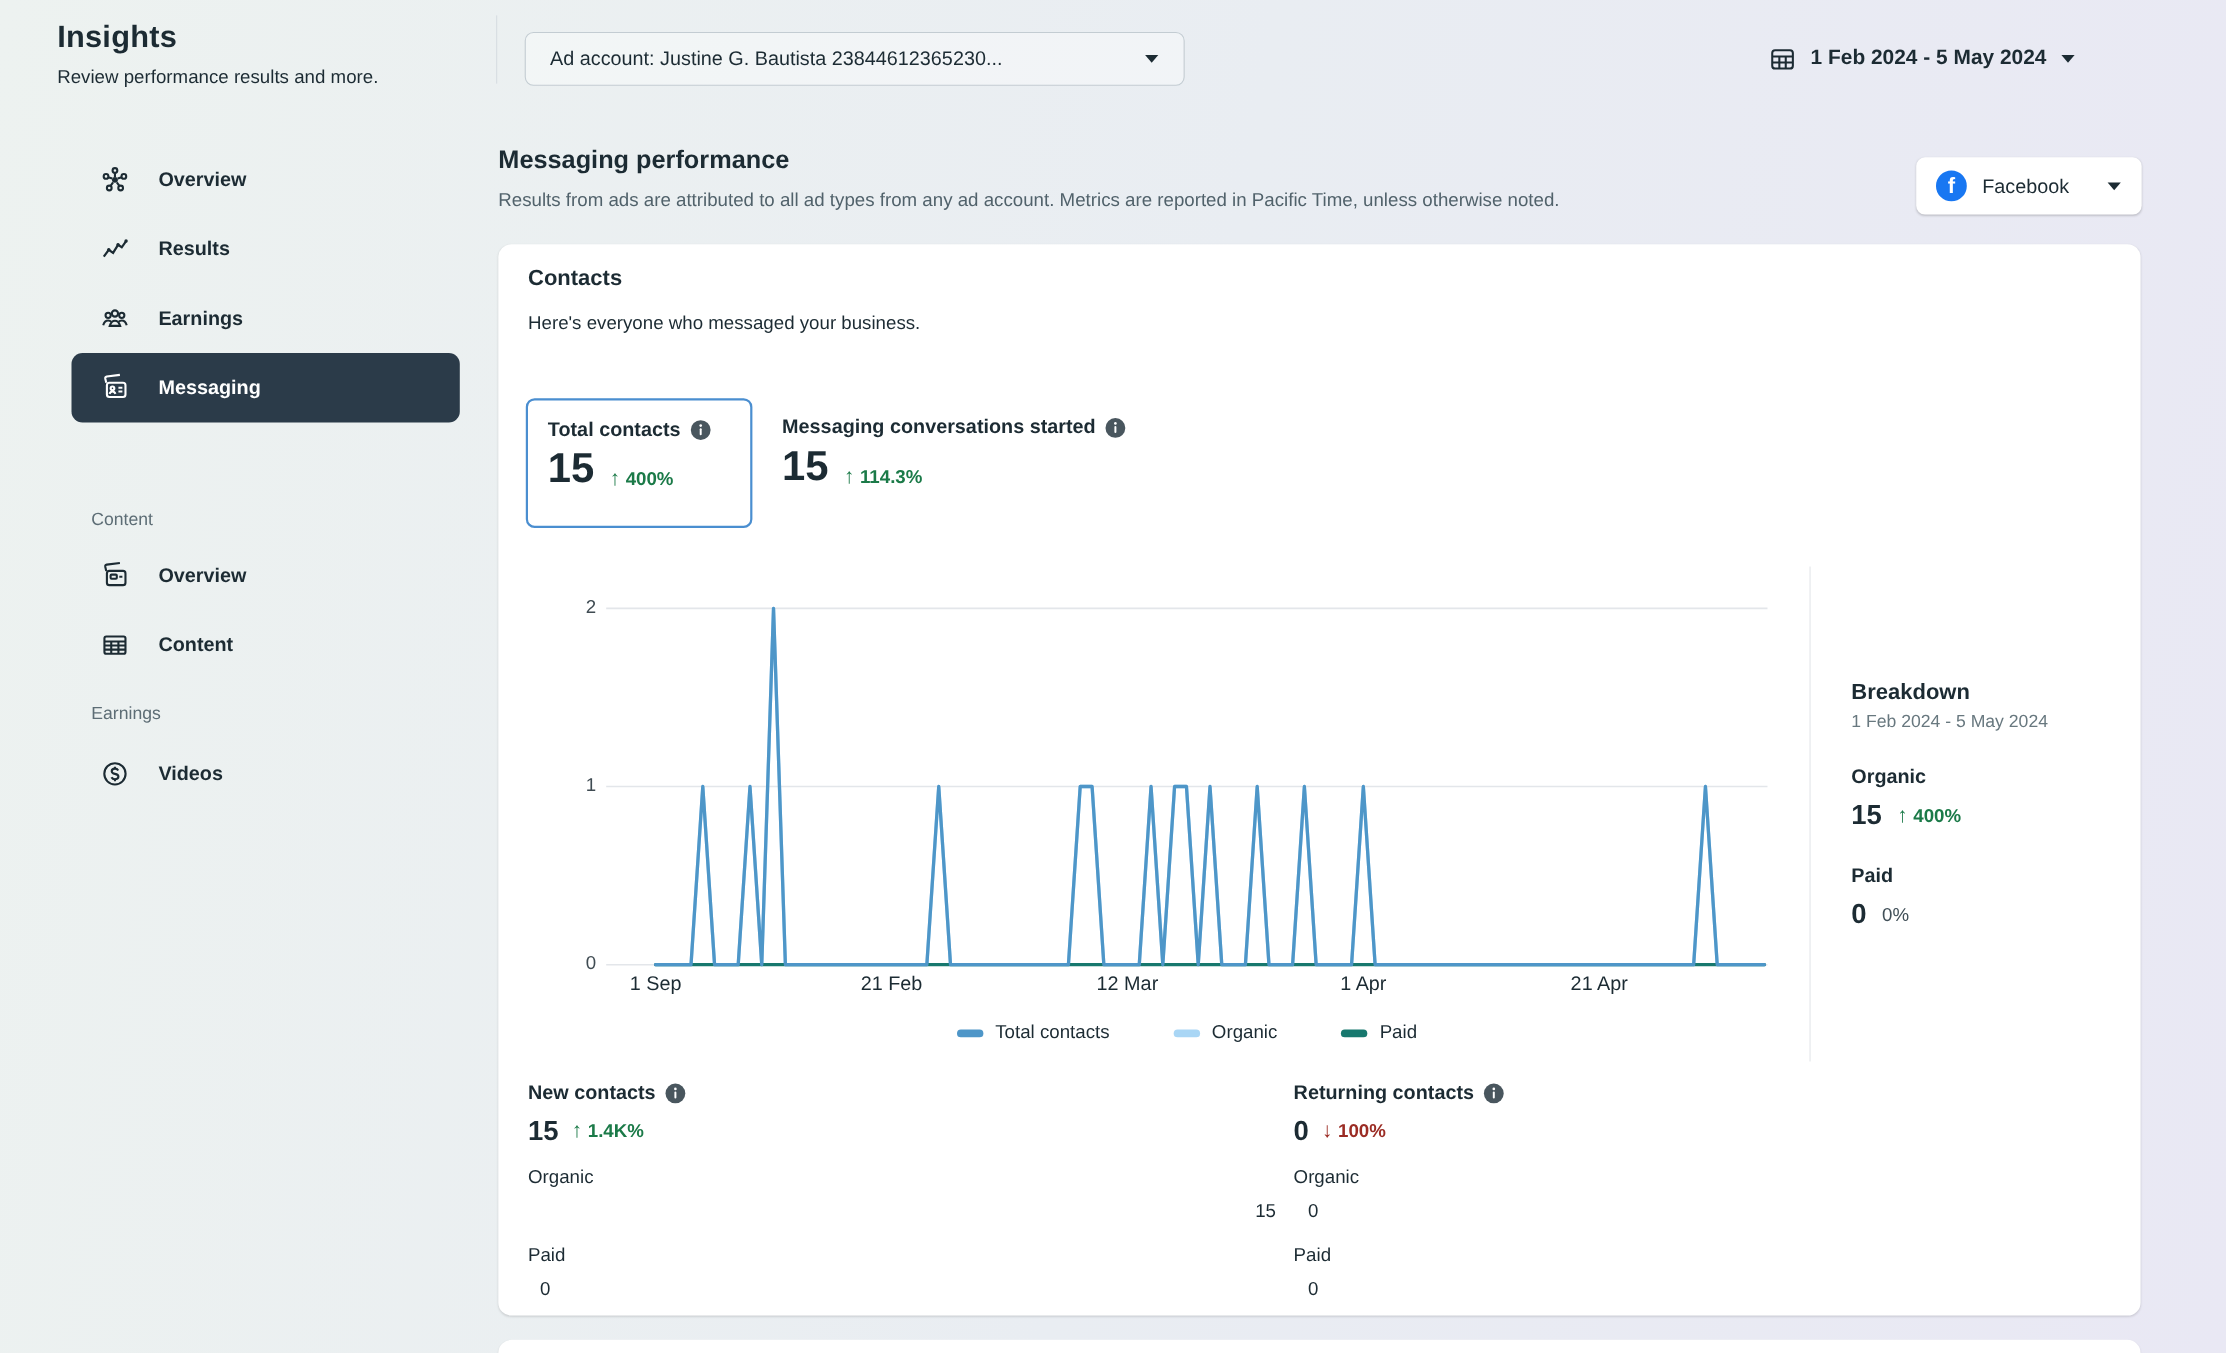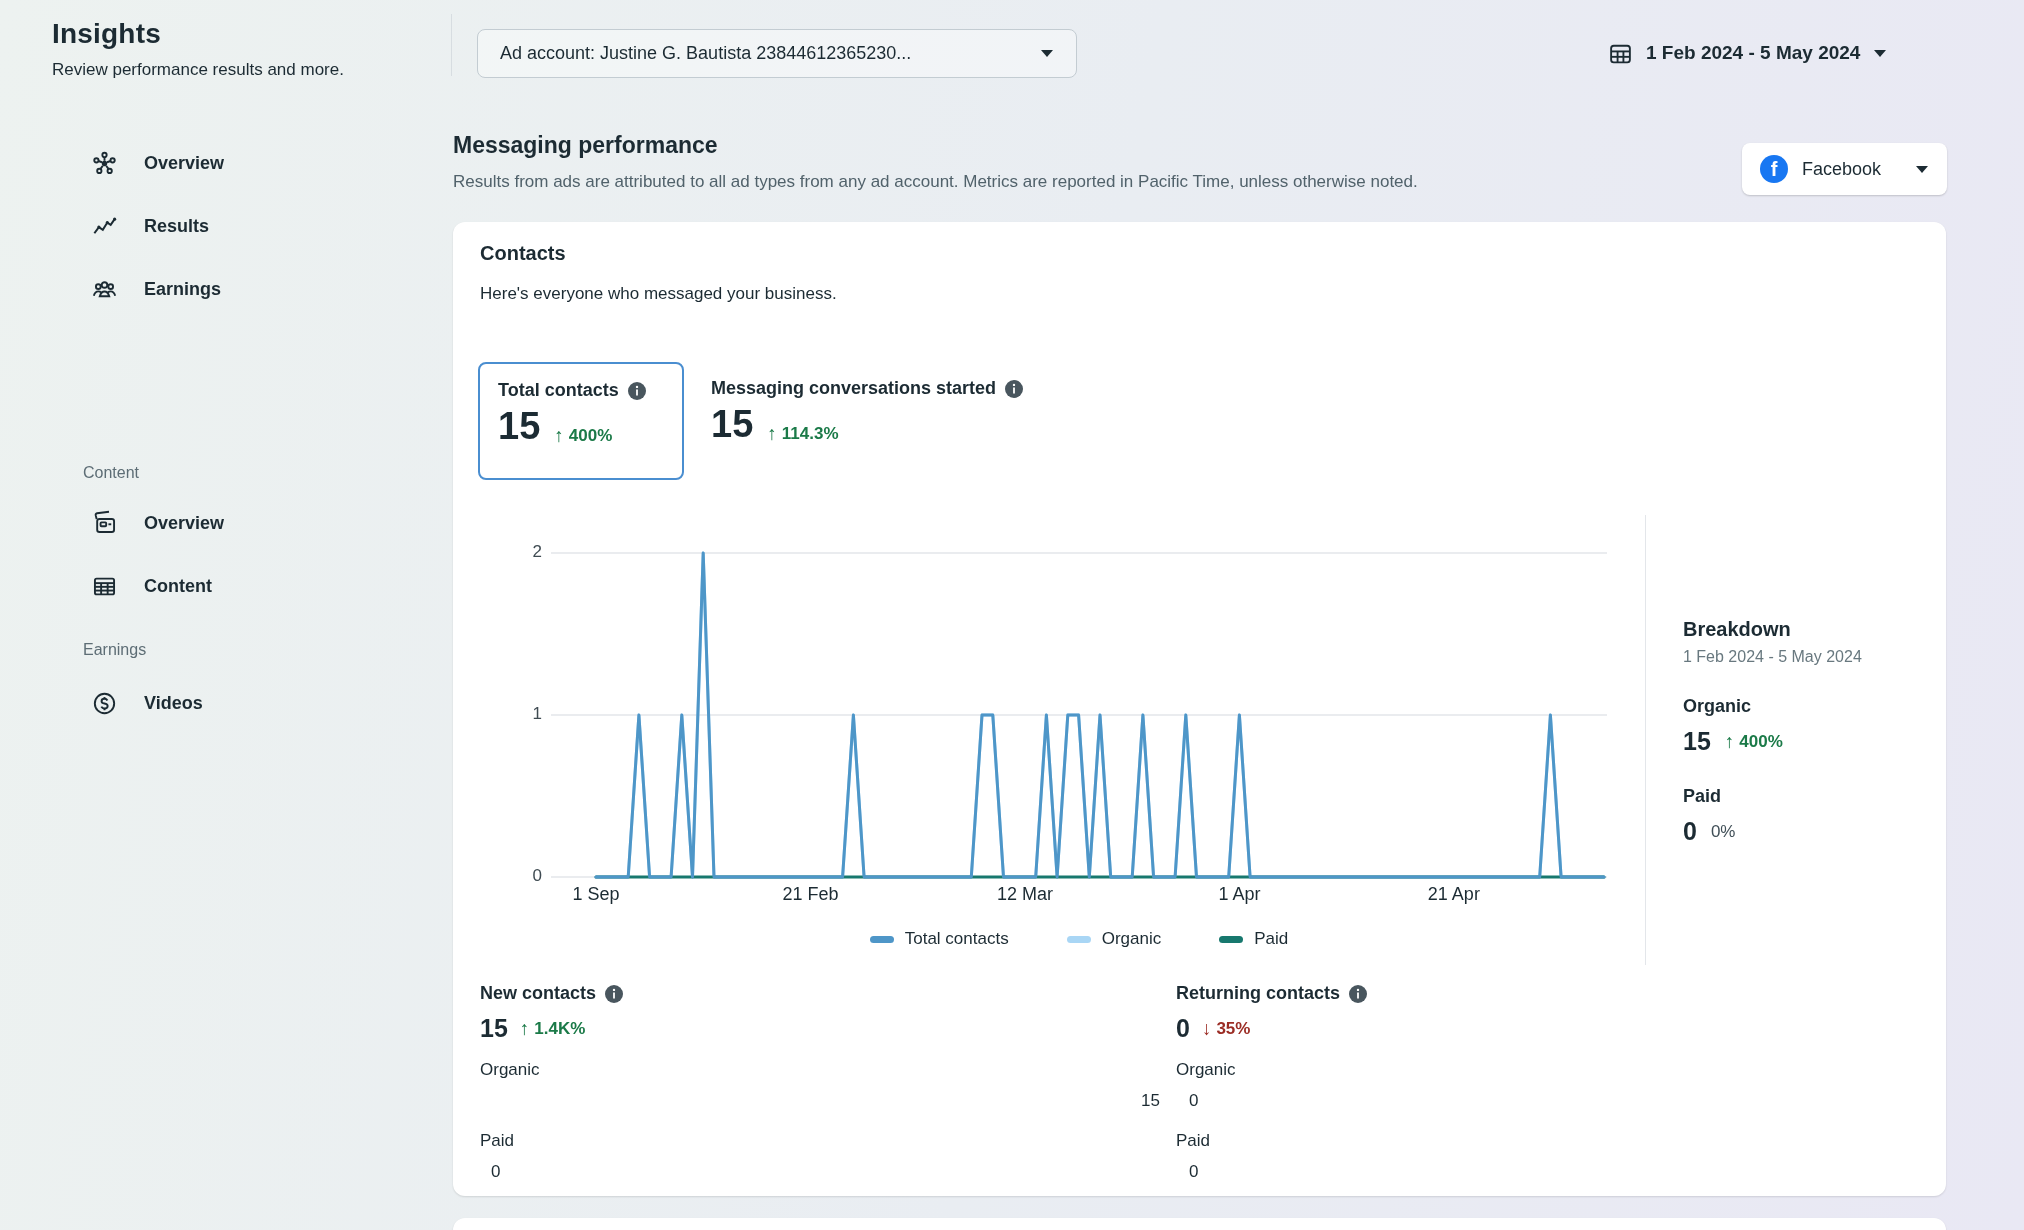--- a/index.html
+++ b/index.html
@@ -152,20 +152,31 @@
       <circle cx="6.5" cy="9.5" r="2.1"></circle>
         <circle cx="17.5" cy="9.5" r="2.1"></circle>
         <circle cx="12" cy="8" r="2.5"></circle>
       <path d="M2.5,17.5 c0.8-2.6 2.2-3.8 4-3.8 1,0 1.8,0.3 2.5,1"></path>
       <path d="M21.5,17.5 c-0.8-2.6-2.2-3.8-4-3.8 -1,0-1.8,0.3-2.5,1"></path>
       <path d="M7.8,18 c0.9-2.9 2.4-4.2 4.2-4.2 s3.3,1.3 4.2,4.2 z"></path>
     </svg>
     <span class="lbl">Earnings</span>
   </div>
 
+  <div class="side-item active" style="top:321px">
+    <svg class="side-icon" viewBox="0 0 24 24" stroke="currentColor" fill="none" stroke-width="1.7">
+      <path d="M5,8 L4.2,4.8 a1.6,1.6 0 0 1 1.2-1.9 L16,1.6"></path>
+      <rect x="5.5" y="8" width="15" height="11.5" rx="2"></rect>
+      <circle cx="10" cy="12.5" r="1.5"></circle>
+      <path d="M7.6,17 c0.5-1.4 1.3-2 2.4-2 s1.9,0.6 2.4,2"></path>
+      <line x1="14.8" y1="12" x2="18" y2="12"></line>
+        <line x1="14.8" y1="15" x2="18" y2="15"></line>
+    </svg>
+    <span class="lbl">Messaging</span>
+  </div>
 
 
   <div class="side-section" style="top:464px">Content</div>
 
   <div class="side-item" style="top:492px">
     <svg class="side-icon" viewBox="0 0 24 24" stroke="currentColor" fill="none" stroke-width="1.7">
       <path d="M5,8 L4.2,4.8 a1.6,1.6 0 0 1 1.2-1.9 L16,1.6"></path>
       <rect x="5.5" y="8" width="15" height="11.5" rx="2"></rect>
       <rect x="8.5" y="11" width="5" height="3.4" rx="0.8"></rect>
       <line x1="15.5" y1="12.7" x2="18" y2="12.7"></line>
@@ -334,21 +345,21 @@
       <svg class="info-icon" viewBox="0 0 20 20">
         <circle cx="10" cy="10" r="9" fill="currentColor"></circle>
           <circle cx="10" cy="5.9" r="1.2" fill="#fff"></circle>
           <rect x="9.1" y="8.3" width="1.8" height="6.4" rx="0.9" fill="#fff"></rect>
       </svg>
     </div>
     <div class="bm-value-row">
       <span class="bm-value">0</span>
       <span class="delta down">
           <span class="arr">↓</span>
-          <span>35%</span>
+          <span>100%</span>
         </span>
     </div>
   </div>
   <div class="sub-label" style="position:absolute; left:1176px; top:1060px;">Organic</div>
   <div class="sub-value" style="position:absolute; left:1189px; top:1091px;">0</div>
   <div class="sub-label" style="position:absolute; left:1176px; top:1131px;">Paid</div>
   <div class="sub-value" style="position:absolute; left:1189px; top:1162px;">0</div>
 
 </div>
 

